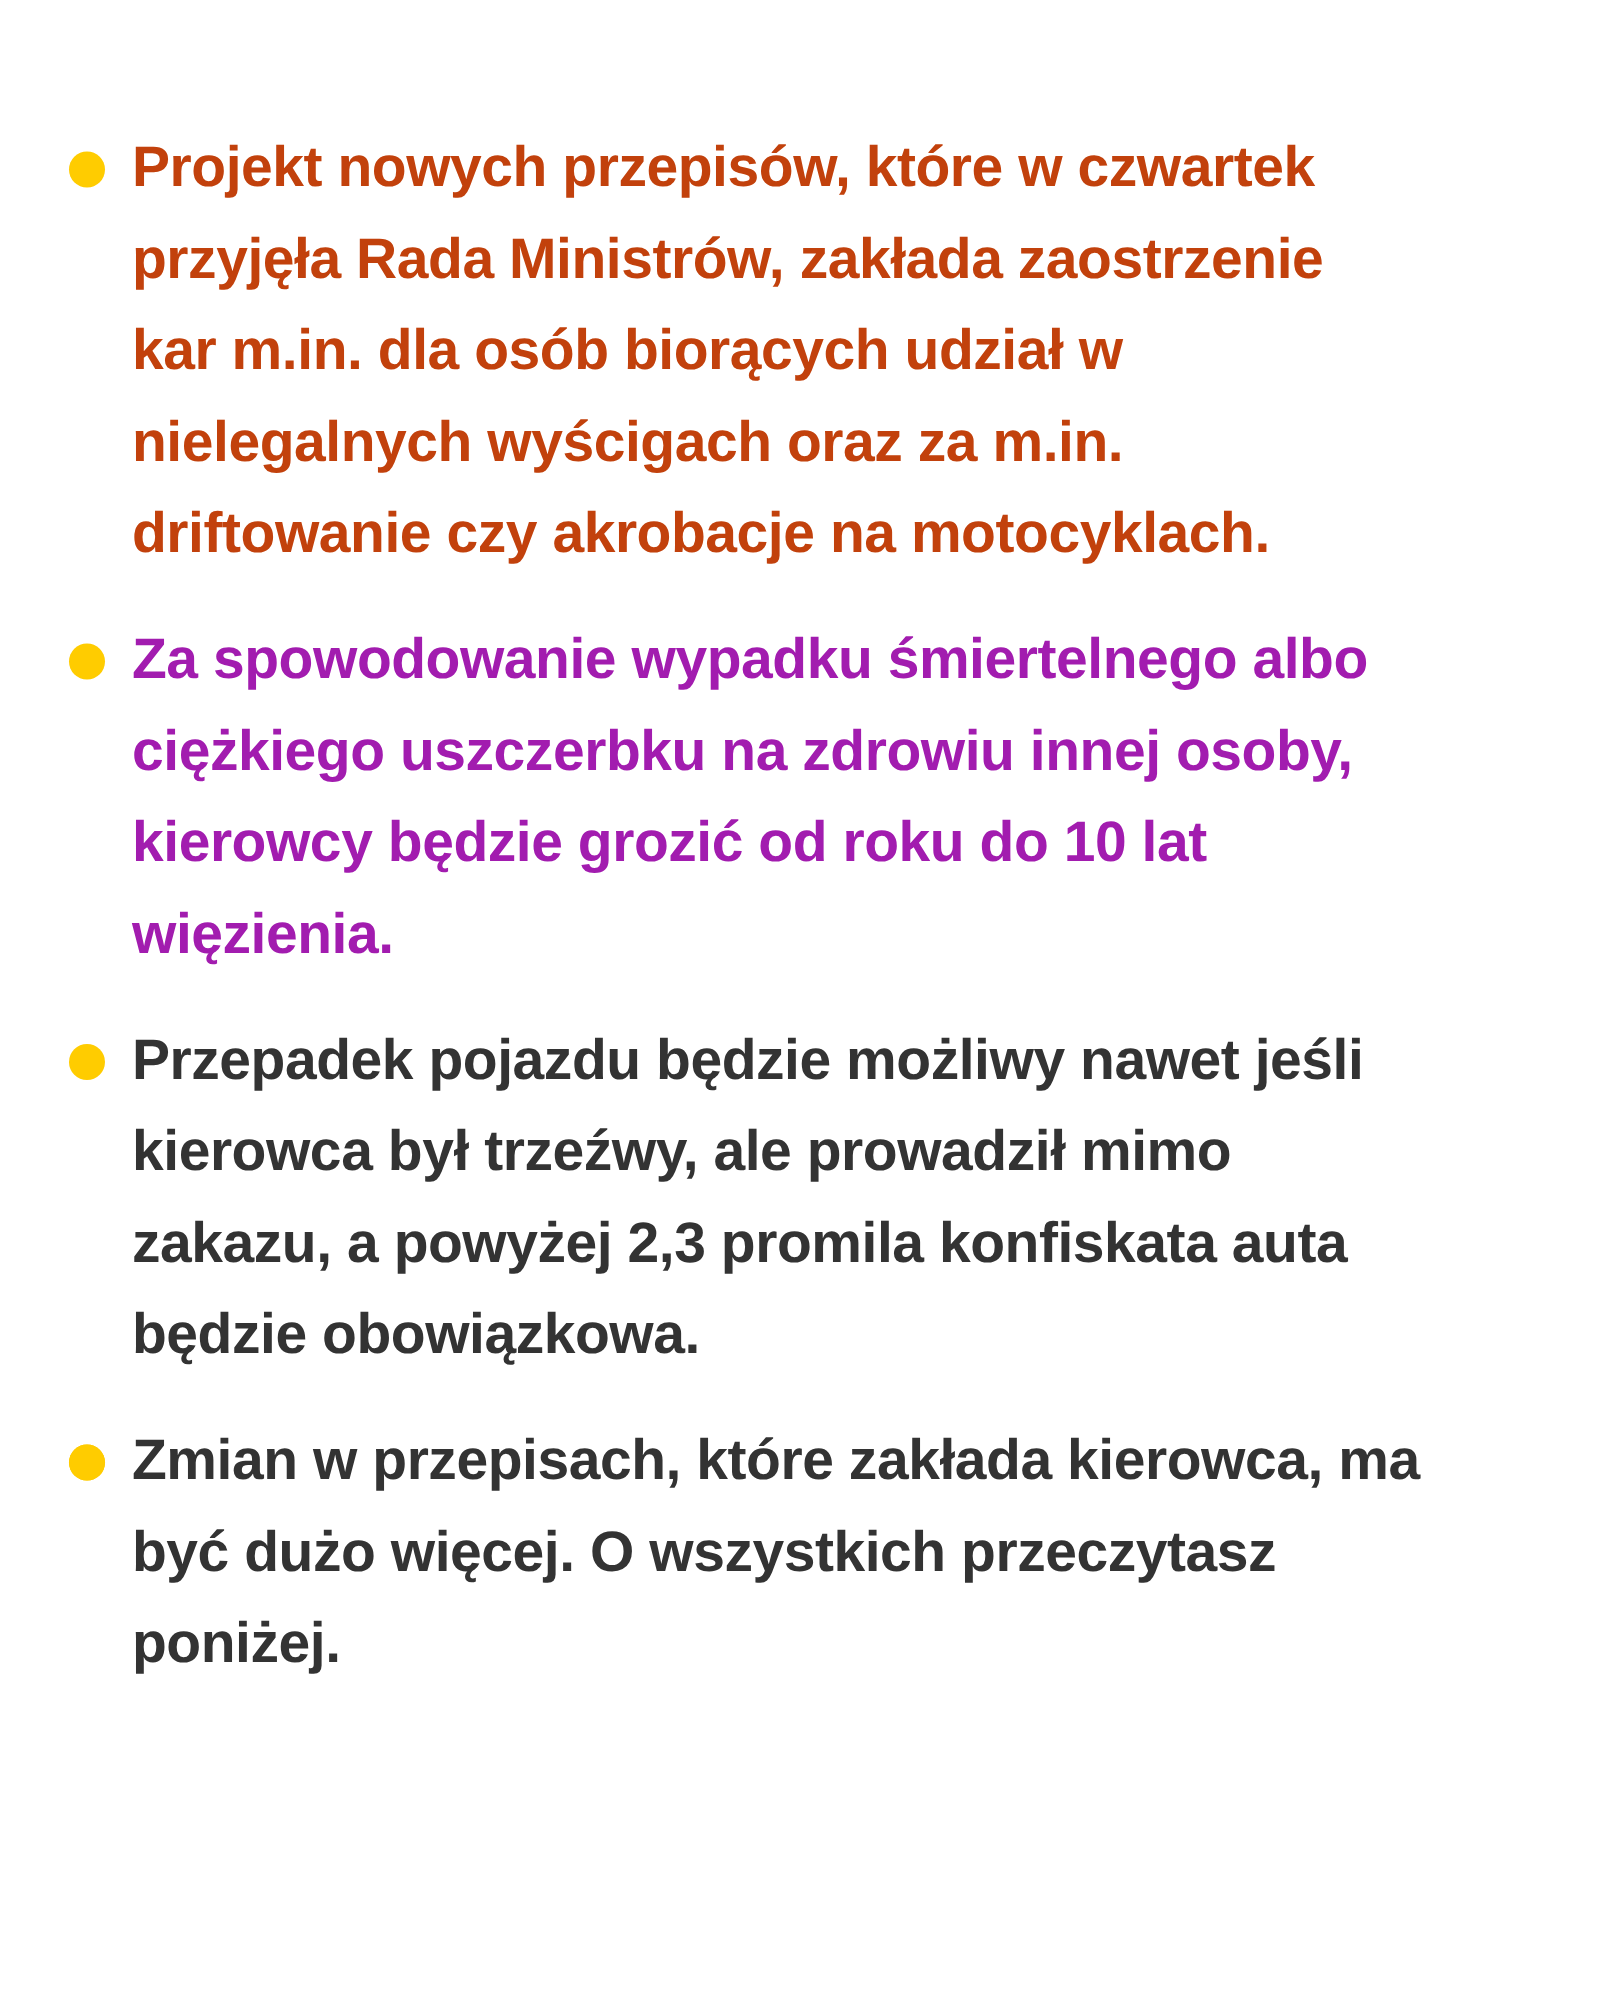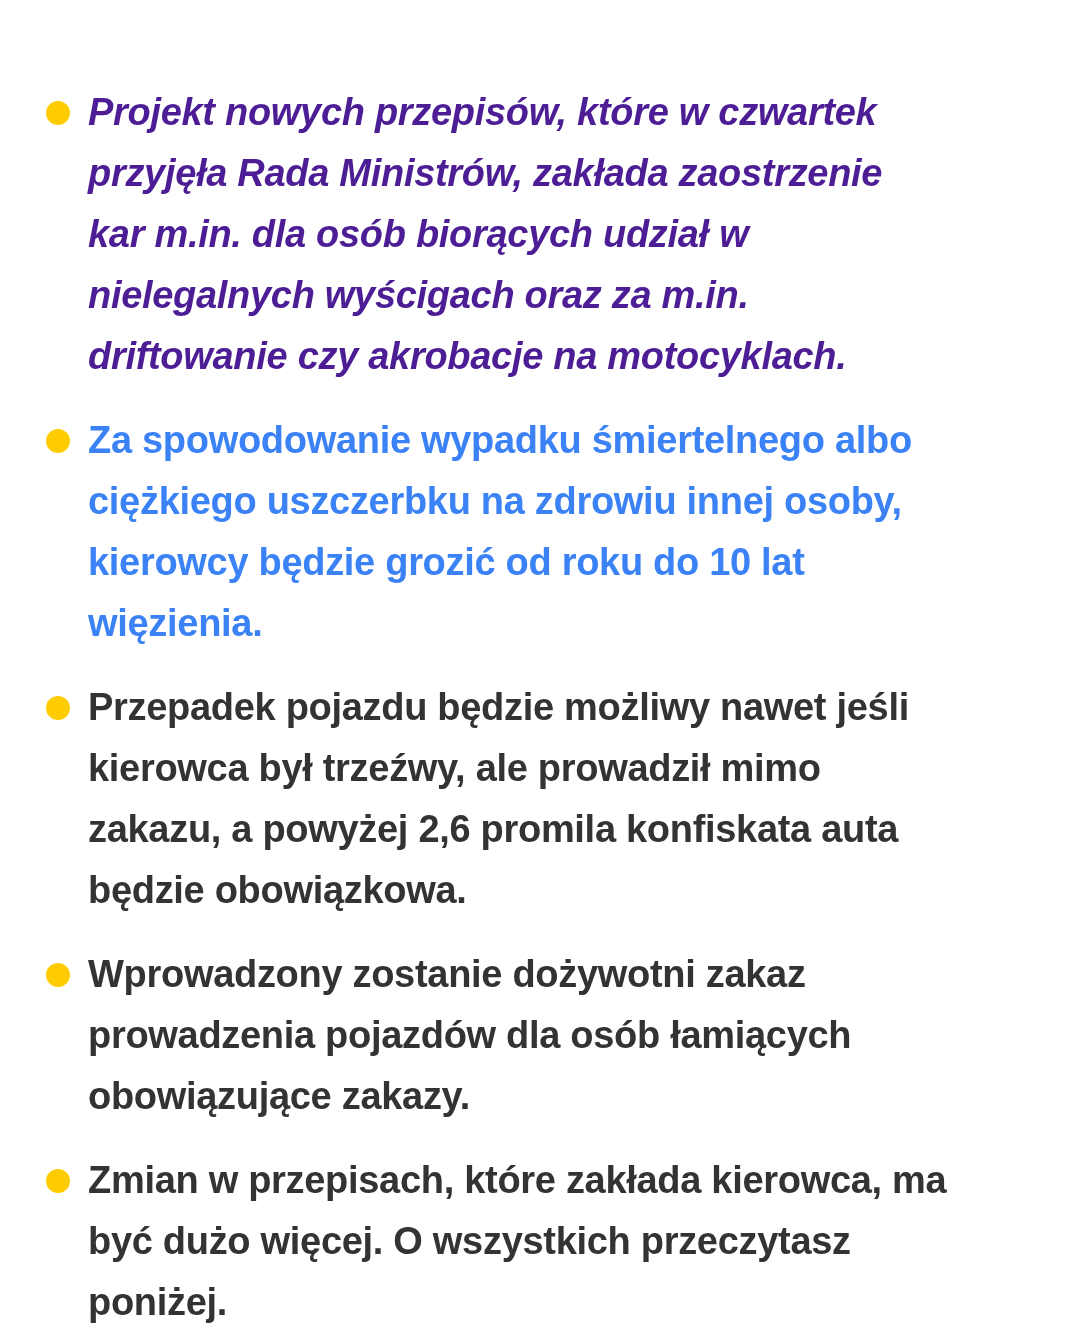--- a/index.html
+++ b/index.html
@@ -46,45 +46,42 @@
       letter-spacing: -0.3px;
       white-space: pre-line;
     }
   </style>
 </head>
 <body style="background: rgb(255, 255, 255);">
 
 <ul class="list">
   <li class="item">
     <span class="bullet" style="background: rgb(255, 204, 0);"></span>
-    <span class="text" style="color: #4c1d95; font-style: italic;">Projekt nowych przepisów, które w czwartek
+    <span class="text" style="color: #c2410c;">Projekt nowych przepisów, które w czwartek
 przyjęła Rada Ministrów, zakłada zaostrzenie
 kar m.in. dla osób biorących udział w
 nielegalnych wyścigach oraz za m.in.
 driftowanie czy akrobacje  na motocyklach.</span>
   </li>
   <li class="item">
     <span class="bullet" style="background: rgb(255, 204, 0);"></span>
-    <span class="text" style="color: #3b82f6;">Za spowodowanie wypadku śmiertelnego albo
+    <span class="text" style="color: #a21caf;">Za spowodowanie wypadku śmiertelnego albo
 ciężkiego uszczerbku na zdrowiu innej osoby,
 kierowcy będzie grozić od roku do 10 lat
 więzienia.</span>
   </li>
   <li class="item">
     <span class="bullet" style="background: rgb(255, 204, 0);"></span>
     <span class="text" style="color: rgb(51, 51, 51);">Przepadek pojazdu będzie możliwy nawet jeśli
 kierowca był trzeźwy, ale prowadził mimo
-zakazu, a powyżej 2,6 promila konfiskata auta
+zakazu, a powyżej 2,3 promila konfiskata auta
 będzie obowiązkowa.</span>
   </li>
   <li class="item">
     <span class="bullet" style="background: rgb(255, 204, 0);"></span>
-    <span class="text" style="color: rgb(51, 51, 51);">Wprowadzony zostanie dożywotni zakaz
-prowadzenia pojazdów dla osób łamiących
-obowiązujące zakazy.</span>
   </li>
   <li class="item">
     <span class="bullet" style="background: rgb(255, 204, 0);"></span>
     <span class="text" style="color: rgb(51, 51, 51);">Zmian w przepisach, które zakłada kierowca, ma
 być dużo więcej. O wszystkich przeczytasz
 poniżej.</span>
   </li>
 </ul>
 
 </body></html>

